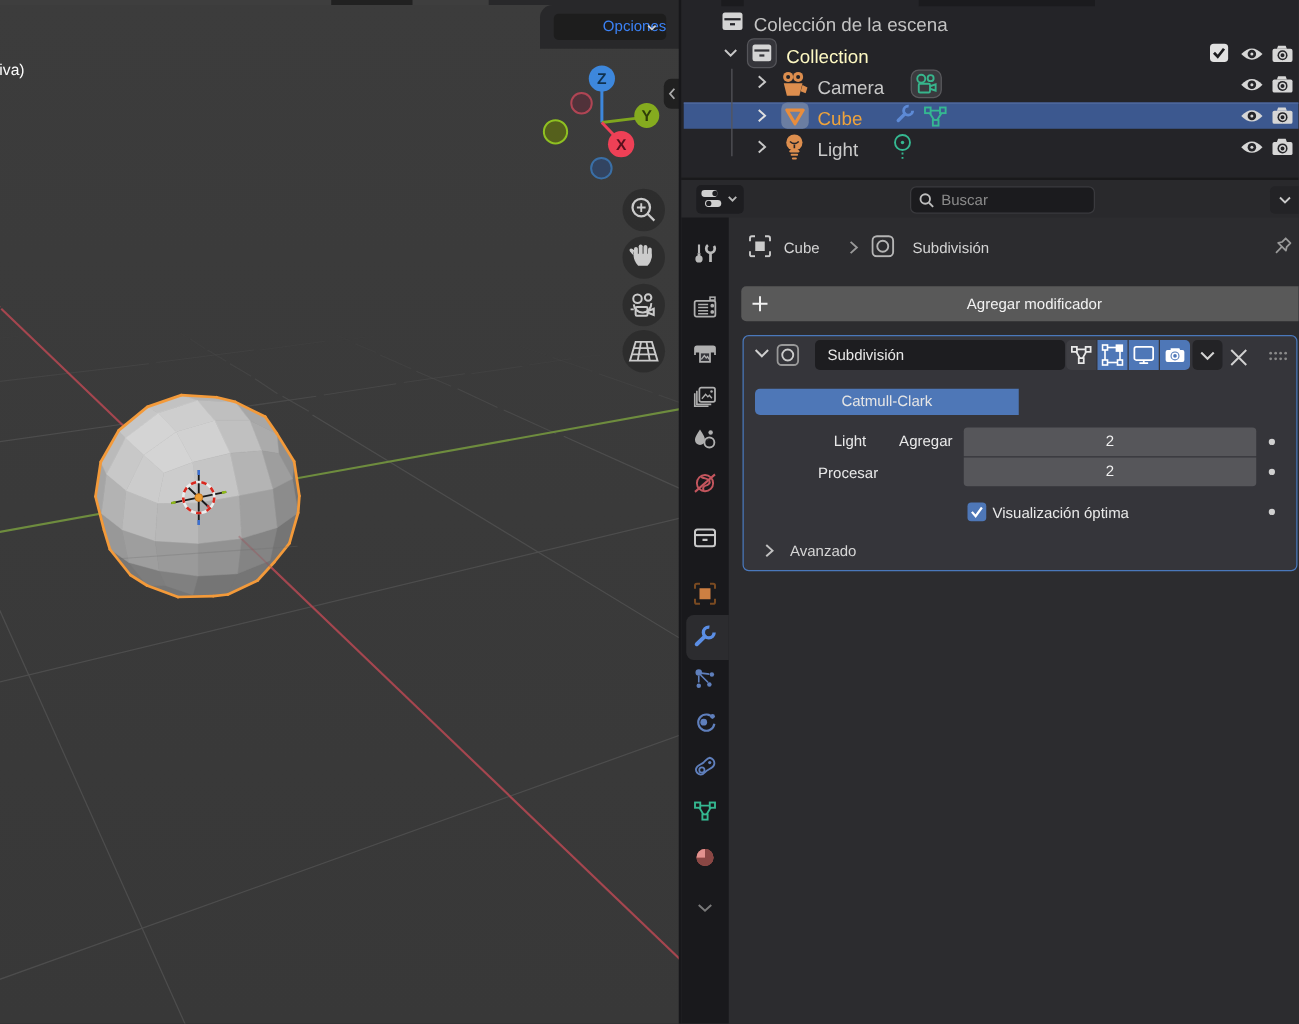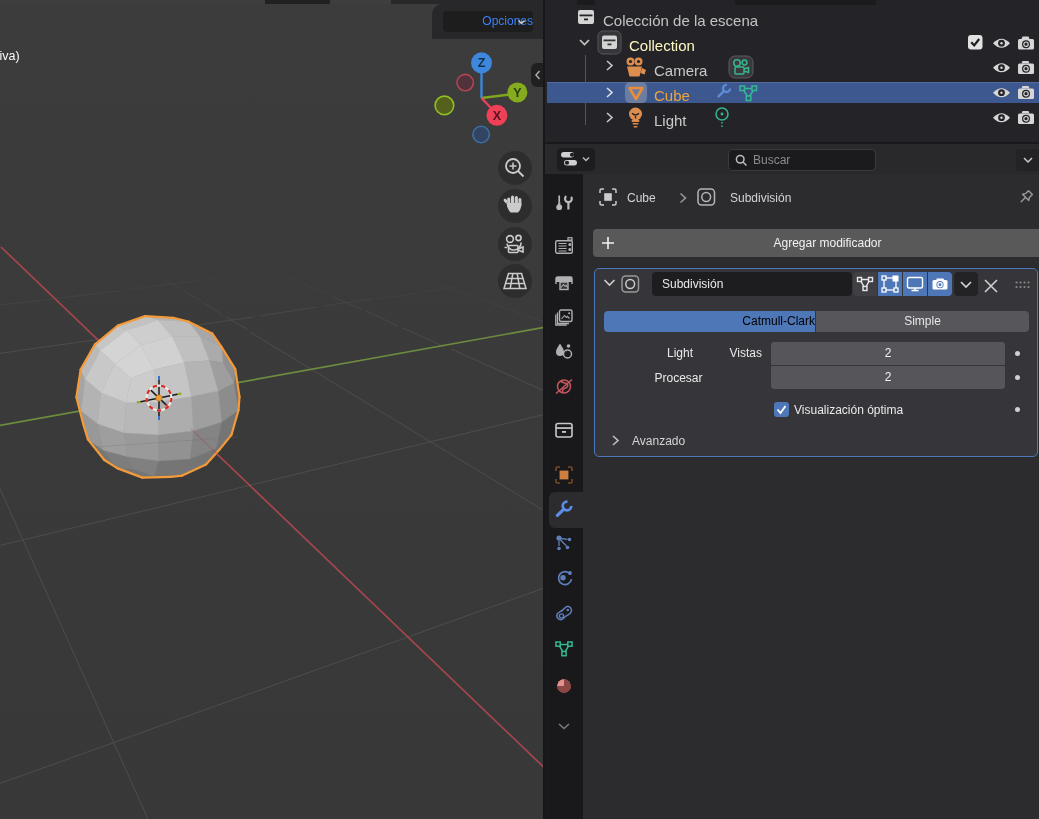--- a/index.html
+++ b/index.html
@@ -587,25 +587,24 @@
   <circle cx="1.5" cy="1.5" r="1.1"></circle>
         <circle cx="5.5" cy="1.5" r="1.1"></circle>
         <circle cx="9.5" cy="1.5" r="1.1"></circle>
         <circle cx="13.5" cy="1.5" r="1.1"></circle>
   <circle cx="1.5" cy="6" r="1.1"></circle>
         <circle cx="5.5" cy="6" r="1.1"></circle>
         <circle cx="9.5" cy="6" r="1.1"></circle>
         <circle cx="13.5" cy="6" r="1.1"></circle>
 </svg>
 
-<div class="abs" style="left:9px;top:42px;width:211px;height:21px;background:#4e77b7;border-radius:4px 0 0 4px;color:#000000;font-size:12px;text-align:right;line-height:21px">Catmull-Clark</div>
-<div class="abs" style="left:221px;top:42px;width:213px;height:21px;background:#57575b;border-radius:0 4px 4px 0;color:#e6e6e6;font-size:12px;text-align:center;line-height:21px">Simple</div>
+<div class="abs" style="left:9px;top:42px;width:211px;height:21px;background:#4e77b7;border-radius:4px 0 0 4px;color:#e5e5e5;font-size:12px;text-align:center;line-height:21px">Catmull-Clark</div>
 
 <div class="abs" style="left:0;top:77px;width:98px;text-align:right;font-size:12px;color:#e9e9e9">Light</div>
-<div class="abs" style="left:0;top:77px;width:167px;text-align:right;font-size:12px;color:#e9e9e9">Vistas</div>
+<div class="abs" style="left:0;top:77px;width:167px;text-align:right;font-size:12px;color:#e9e9e9">Agregar</div>
 <div class="abs" style="left:176px;top:73px;width:234px;height:23px;background:#56565a;border-radius:3px 3px 0 0;color:#f2f2f2;font-size:12px;text-align:center;line-height:23px">2</div>
 <div class="abs" style="left:0;top:101.5px;width:167px;text-align:center;font-size:12px;color:#e9e9e9">Procesar</div>
 <div class="abs" style="left:176px;top:97px;width:234px;height:23px;background:#56565a;border-radius:0 0 3px 3px;color:#f2f2f2;font-size:12px;text-align:center;line-height:23px">2</div>
 <div class="abs" style="left:420px;top:81.5px;width:5px;height:5px;border-radius:50%;background:#d0d0d0"></div>
 <div class="abs" style="left:420px;top:106px;width:5px;height:5px;border-radius:50%;background:#d0d0d0"></div>
 <div class="abs" style="left:420px;top:138px;width:5px;height:5px;border-radius:50%;background:#d0d0d0"></div>
 
 <div class="abs" style="left:179px;top:133px;width:15px;height:15px;background:#4e77b7;border-radius:3px"></div>
 <svg class="abs" style="left:181px;top:136px" width="11" height="10" viewBox="0 0 11 10">
         <path d="M1.5 4.5l3 3.5 5-7" stroke="#ffffff" stroke-width="1.8" fill="none"></path>

